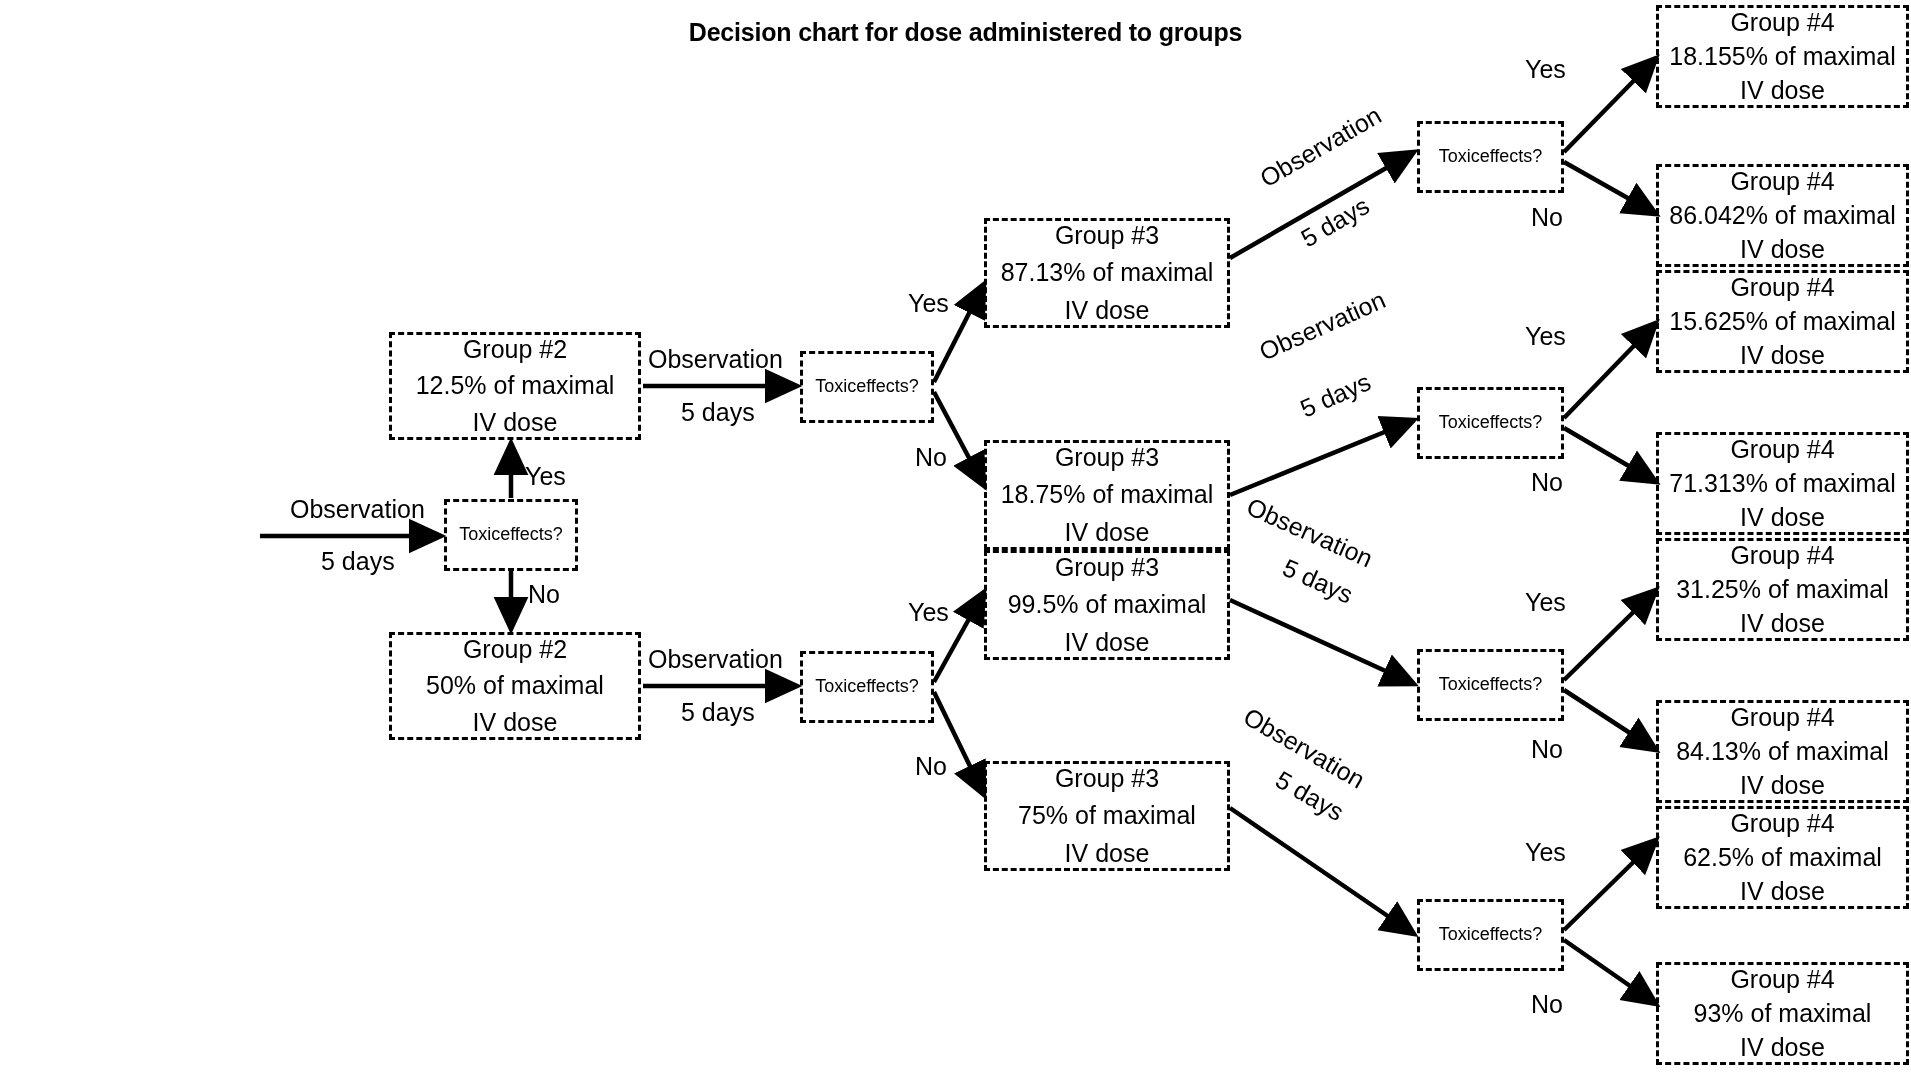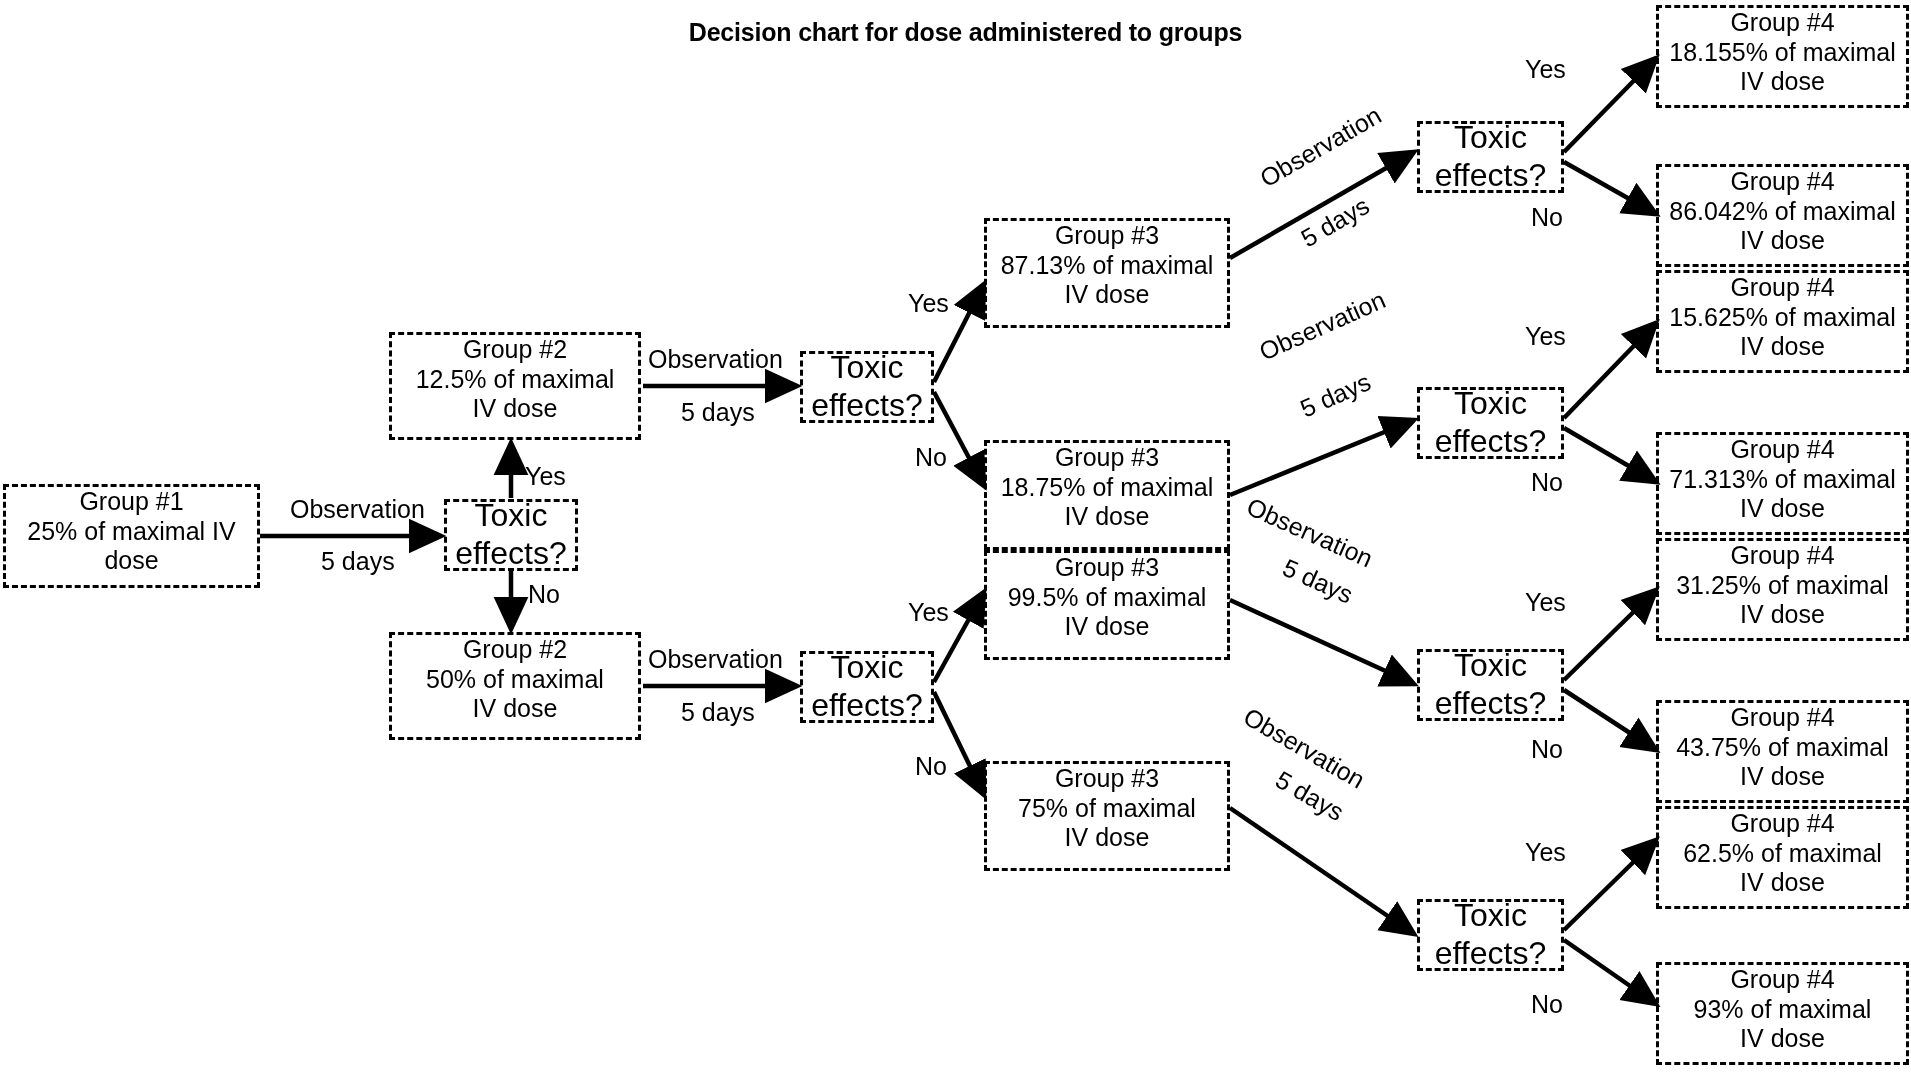--- a/index.html
+++ b/index.html
@@ -30,38 +30,38 @@
     letter-spacing: -0.2px;
   }
   .node {
     position: absolute;
     box-sizing: border-box;
     border: 3px dashed #000000;
     background: transparent;
     display: flex;
     flex-direction: column;
     align-items: center;
-    justify-content: flex-start;
+    justify-content: space-between;
     text-align: center;
     font-size: 25px;
     line-height: 1.18;
     color: #000000;
     padding: 0 6px;
   }
   .node .ln { display: block; white-space: nowrap; }
   .decision {
     position: absolute;
     box-sizing: border-box;
     border: 3px dashed #000000;
     display: flex;
-    flex-direction: column;
+    flex-direction: row;
     align-items: center;
     justify-content: center;
     text-align: center;
-    font-size: 32px;
+    font-size: 18px;
     line-height: 1.18;
   }
   .edge-label {
     position: absolute;
     font-size: 25px;
     white-space: nowrap;
     color: #000000;
   }
   .edge-label.rot {
     transform-origin: left top;
@@ -127,25 +127,20 @@
       <line x1="1564" y1="680" x2="1656" y2="590"></line>
 
       <line x1="1564" y1="690" x2="1656" y2="750"></line>
 
       <line x1="1564" y1="930" x2="1656" y2="840"></line>
 
       <line x1="1564" y1="940" x2="1656" y2="1004"></line>
     </g>
   </svg>
 
-  <div class="node" style="left:3px; top:484px; width:257px; height:104px;">
-    <span class="ln">Group #1</span>
-    <span class="ln">25% of maximal IV</span>
-    <span class="ln">dose</span>
-  </div>
 
   <div class="decision" style="left:444px; top:499px; width:134px; height:72px;">
     <span class="ln">Toxic</span>
     <span class="ln">effects?</span>
   </div>
 
   <div class="node" style="left:389px; top:332px; width:252px; height:108px;">
     <span class="ln">Group #2</span>
     <span class="ln">12.5% of maximal</span>
     <span class="ln">IV dose</span>
@@ -236,21 +231,21 @@
   </div>
 
   <div class="node" style="left:1656px; top:538px; width:253px; height:103px;">
     <span class="ln">Group #4</span>
     <span class="ln">31.25% of maximal</span>
     <span class="ln">IV dose</span>
   </div>
 
   <div class="node" style="left:1656px; top:700px; width:253px; height:103px;">
     <span class="ln">Group #4</span>
-    <span class="ln">43.75% of maximal</span>
+    <span class="ln">84.13% of maximal</span>
     <span class="ln">IV dose</span>
   </div>
 
   <div class="node" style="left:1656px; top:806px; width:253px; height:103px;">
     <span class="ln">Group #4</span>
     <span class="ln">62.5% of maximal</span>
     <span class="ln">IV dose</span>
   </div>
 
   <div class="node" style="left:1656px; top:962px; width:253px; height:103px;">

